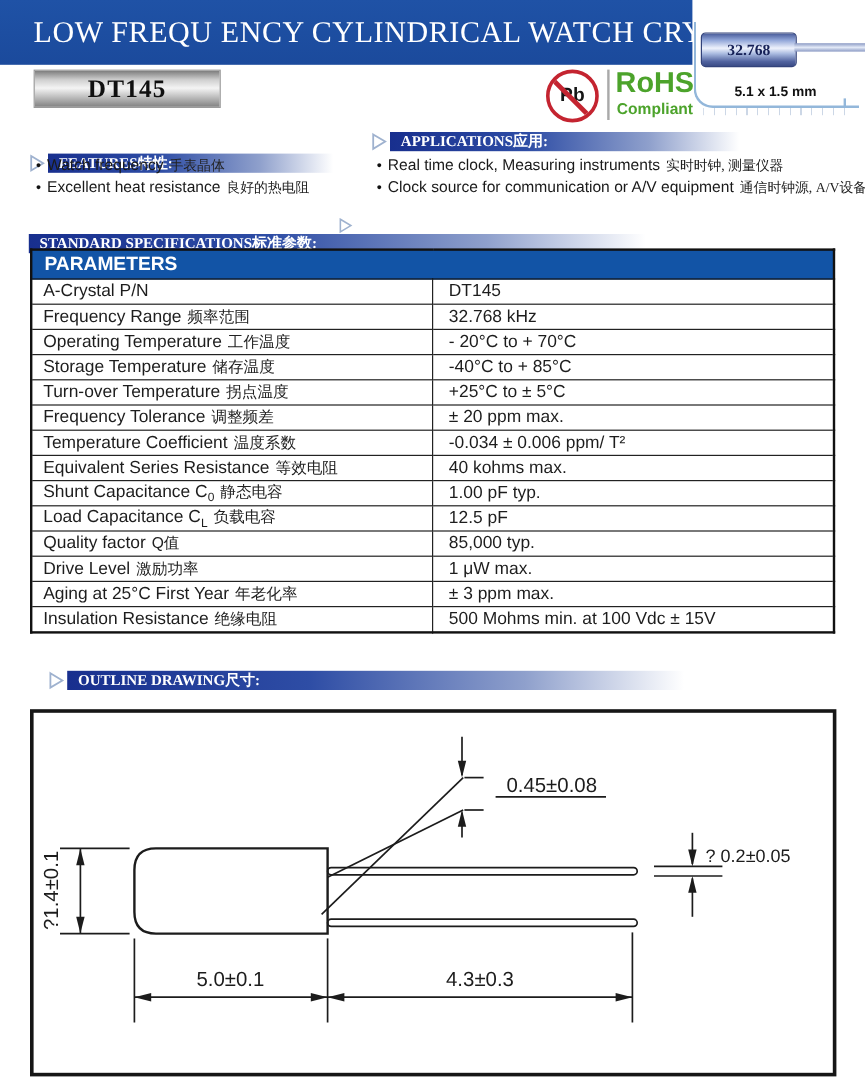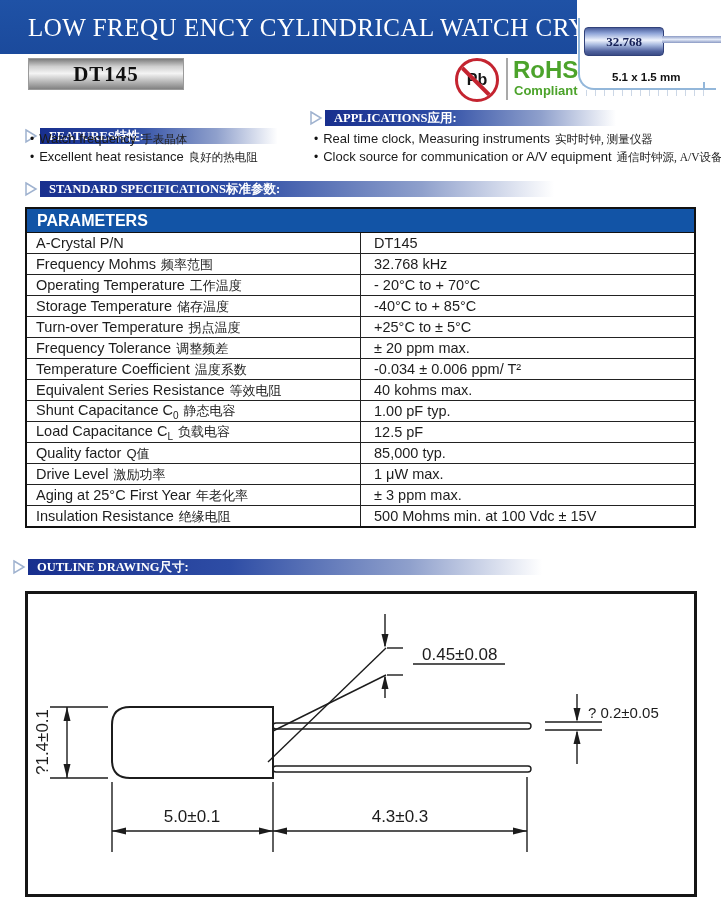--- a/index.html
+++ b/index.html
@@ -50,22 +50,22 @@
 
   
   .section{position:absolute;display:flex;align-items:center;height:16px;}
   .section .tri{flex:0 0 14px;margin-right:2px;}
   .section .bar{height:16px;line-height:16px;color:#fff;white-space:nowrap;
         font-family:"Liberation Serif","DejaVu Serif",serif;font-weight:bold;font-size:12.5px;
         padding-left:9px;box-sizing:border-box;
         background:linear-gradient(90deg,#182f8e 0%,#2e4da5 38%,#8fa0cc 72%,#ffffff 97%);}
   .sec-features{left:24px;top:128px;}   .sec-features .bar{width:245px;}
   .sec-applications{left:309px;top:110px;} .sec-applications .bar{width:300px;}
-  .sec-specs{left:24px;top:181px;}      .sec-specs .bar{width:530px;}
-  .sec-outline{left:12px;top:559px;justify-content:flex-end;}    .sec-outline .bar{width:530px;}
+  .sec-specs{left:24px;top:181px;flex-direction:column;}      .sec-specs .bar{width:530px;}
+  .sec-outline{left:40px;top:559px;justify-content:flex-end;}    .sec-outline .bar{width:530px;}
 
   
   .blist{position:absolute;margin:0;padding:0;list-style:none;}
   .blist li{line-height:15.5px;white-space:nowrap;}
   .blist .blt{margin-right:5px;font-size:12px;color:#111;}
   .blist .en{font-size:13px;color:#1a1a1a;}
   .blist .cn{font-size:11.5px;color:#222;margin-left:5px;
              font-family:"Liberation Serif","DejaVu Serif",serif;}
   .features-list{left:30px;top:130px;}
   .applications-list{left:314px;top:130px;}
@@ -163,21 +163,21 @@
       <tr>
         <th colspan="2">PARAMETERS</th>
       </tr>
     </thead>
     <tbody>
         <tr>
           <td class="lbl"><span class="en">A-Crystal P/N</span></td>
           <td class="val"><span class="v">DT145</span></td>
         </tr>
         <tr>
-          <td class="lbl"><span class="en">Frequency Mohms</span><span class="cn">频率范围</span></td>
+          <td class="lbl"><span class="en">Frequency Range</span><span class="cn">频率范围</span></td>
           <td class="val"><span class="v">32.768 kHz</span></td>
         </tr>
         <tr>
           <td class="lbl"><span class="en">Operating Temperature</span><span class="cn">工作温度</span></td>
           <td class="val"><span class="v">- 20°C to + 70°C</span></td>
         </tr>
         <tr>
           <td class="lbl"><span class="en">Storage Temperature</span><span class="cn">储存温度</span></td>
           <td class="val"><span class="v">-40°C to + 85°C</span></td>
         </tr>

